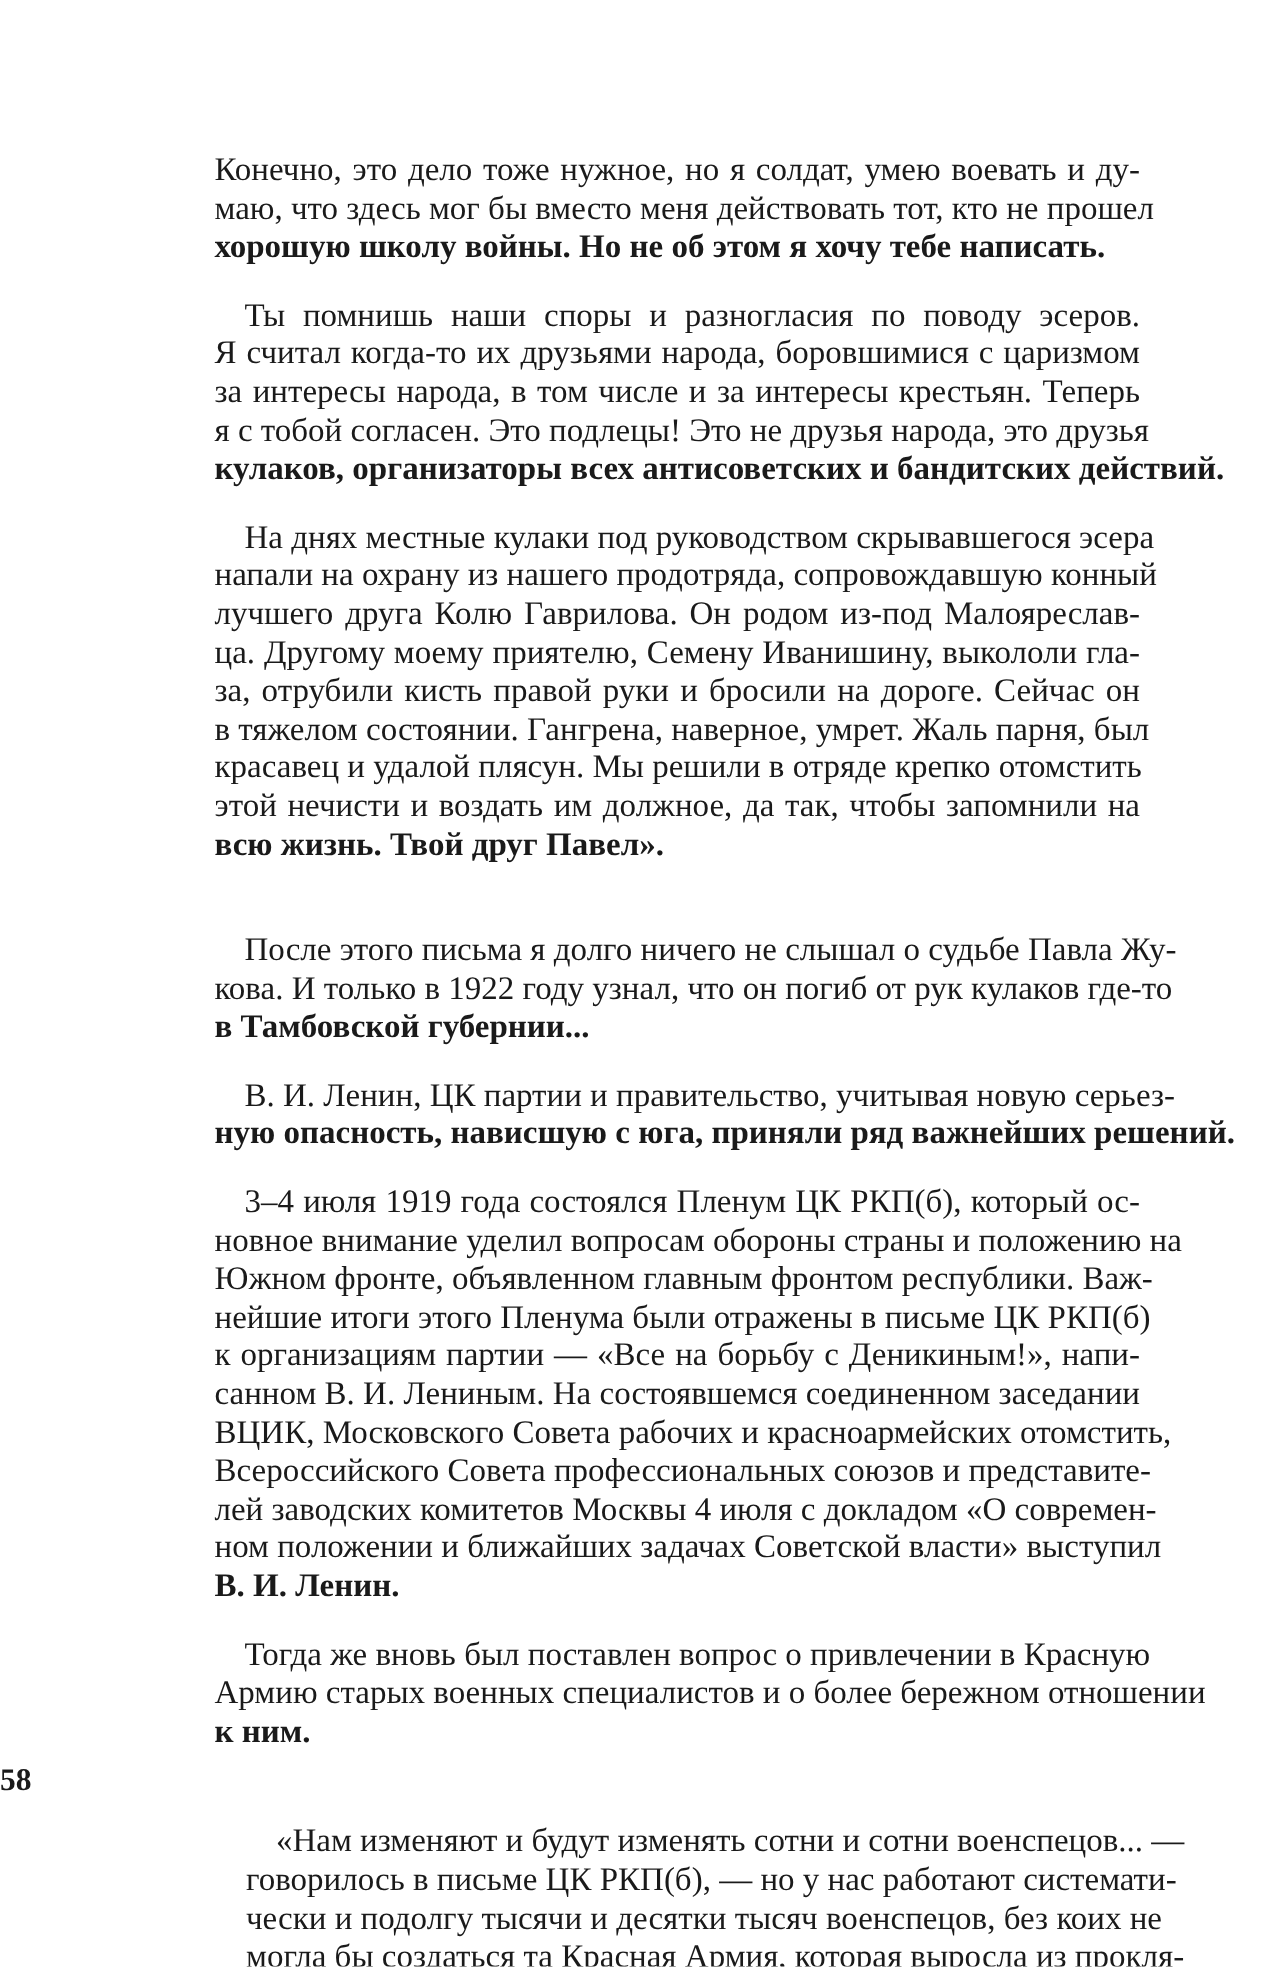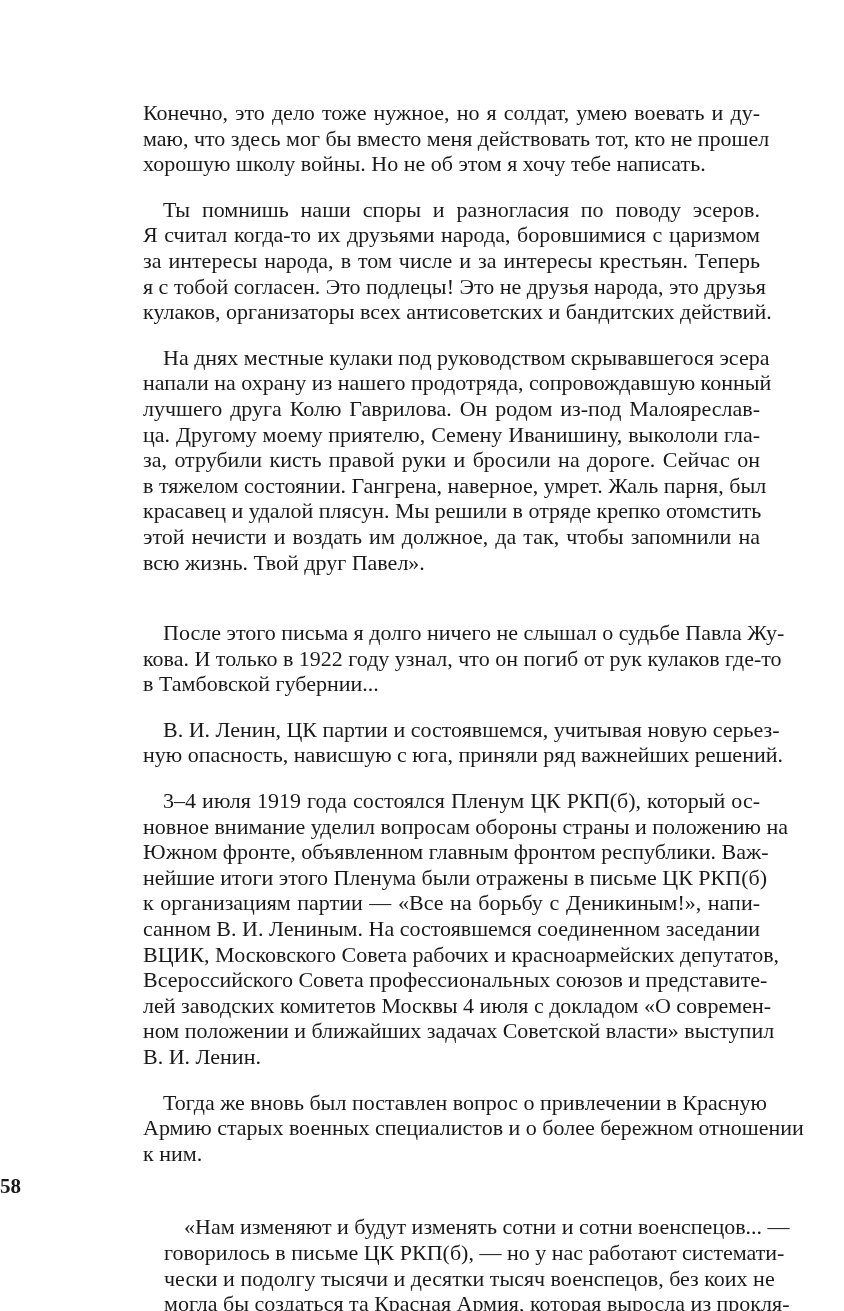--- a/index.html
+++ b/index.html
@@ -24,20 +24,21 @@
     .line {
       height: 25.6px;
       line-height: 25.6px;
       font-size: 22px;
       white-space: nowrap;
       text-align: justify;
       text-align-last: justify;
     }
     .line.last {
       text-align-last: left;
+      font-weight: bold;
     }
     .line.indent {
       padding-left: 20px;
       margin-top: 20px;
     }
     .block {
       margin: 0;
     }
     .gap-1 { height: 25px; }
     .gap-2 { height: 28px; }
@@ -88,32 +89,32 @@
 
   <div class="gap-1"></div>
 
   <div class="block">
     <div class="line indent">После этого письма я долго ничего не слышал о судьбе Павла Жу-</div>
     <div class="line">кова. И только в 1922 году узнал, что он погиб от рук кулаков где-то</div>
     <div class="line last">в Тамбовской губернии...</div>
   </div>
 
   <div class="block">
-    <div class="line indent">В. И. Ленин, ЦК партии и состоявшемся, учитывая новую серьез-</div>
+    <div class="line indent">В. И. Ленин, ЦК партии и правительство, учитывая новую серьез-</div>
     <div class="line last">ную опасность, нависшую с юга, приняли ряд важнейших решений.</div>
   </div>
 
   <div class="block">
     <div class="line indent">3–4 июля 1919 года состоялся Пленум ЦК РКП(б), который ос-</div>
     <div class="line">новное внимание уделил вопросам обороны страны и положению на</div>
     <div class="line">Южном фронте, объявленном главным фронтом республики. Важ-</div>
     <div class="line">нейшие итоги этого Пленума были отражены в письме ЦК РКП(б)</div>
     <div class="line">к организациям партии — «Все на борьбу с Деникиным!», напи-</div>
     <div class="line">санном В. И. Лениным. На состоявшемся соединенном заседании</div>
-    <div class="line">ВЦИК, Московского Совета рабочих и красноармейских депутатов,</div>
+    <div class="line">ВЦИК, Московского Совета рабочих и красноармейских отомстить,</div>
     <div class="line">Всероссийского Совета профессиональных союзов и представите-</div>
     <div class="line">лей заводских комитетов Москвы 4 июля с докладом «О современ-</div>
     <div class="line">ном положении и ближайших задачах Советской власти» выступил</div>
     <div class="line last">В. И. Ленин.</div>
   </div>
 
   <div class="block">
     <div class="line indent">Тогда же вновь был поставлен вопрос о привлечении в Красную</div>
     <div class="line">Армию старых военных специалистов и о более бережном отношении</div>
     <div class="line last">к ним.</div>

